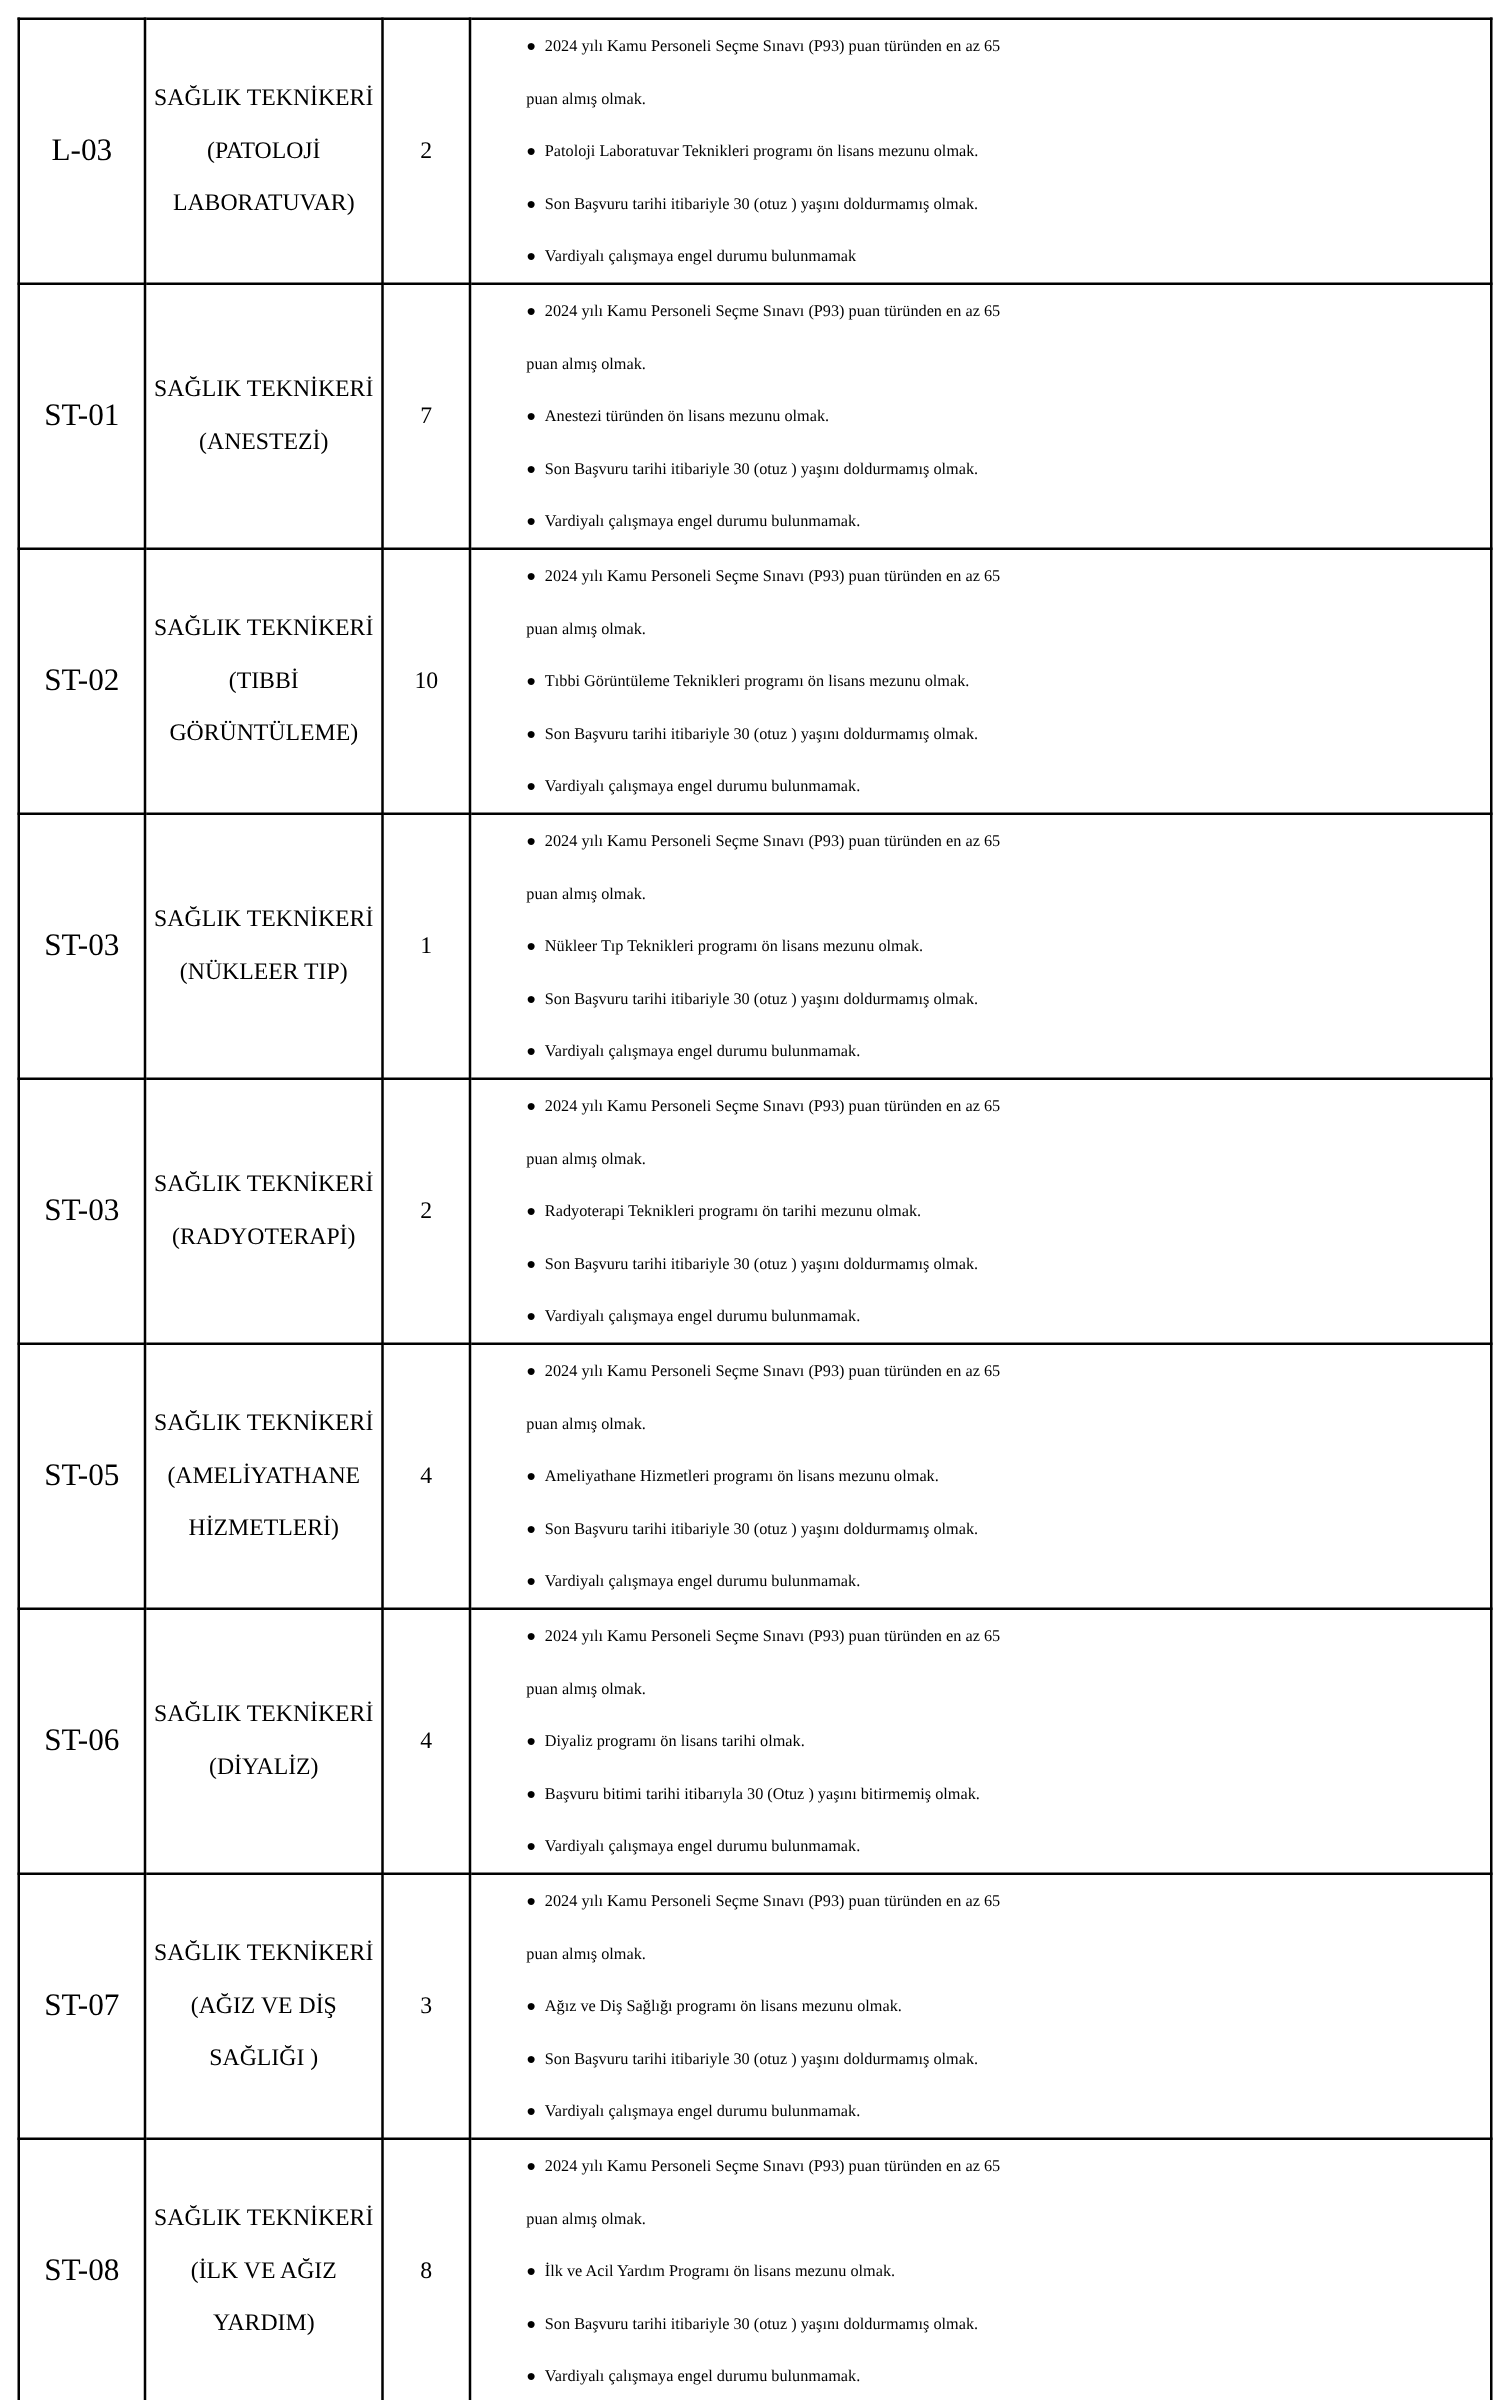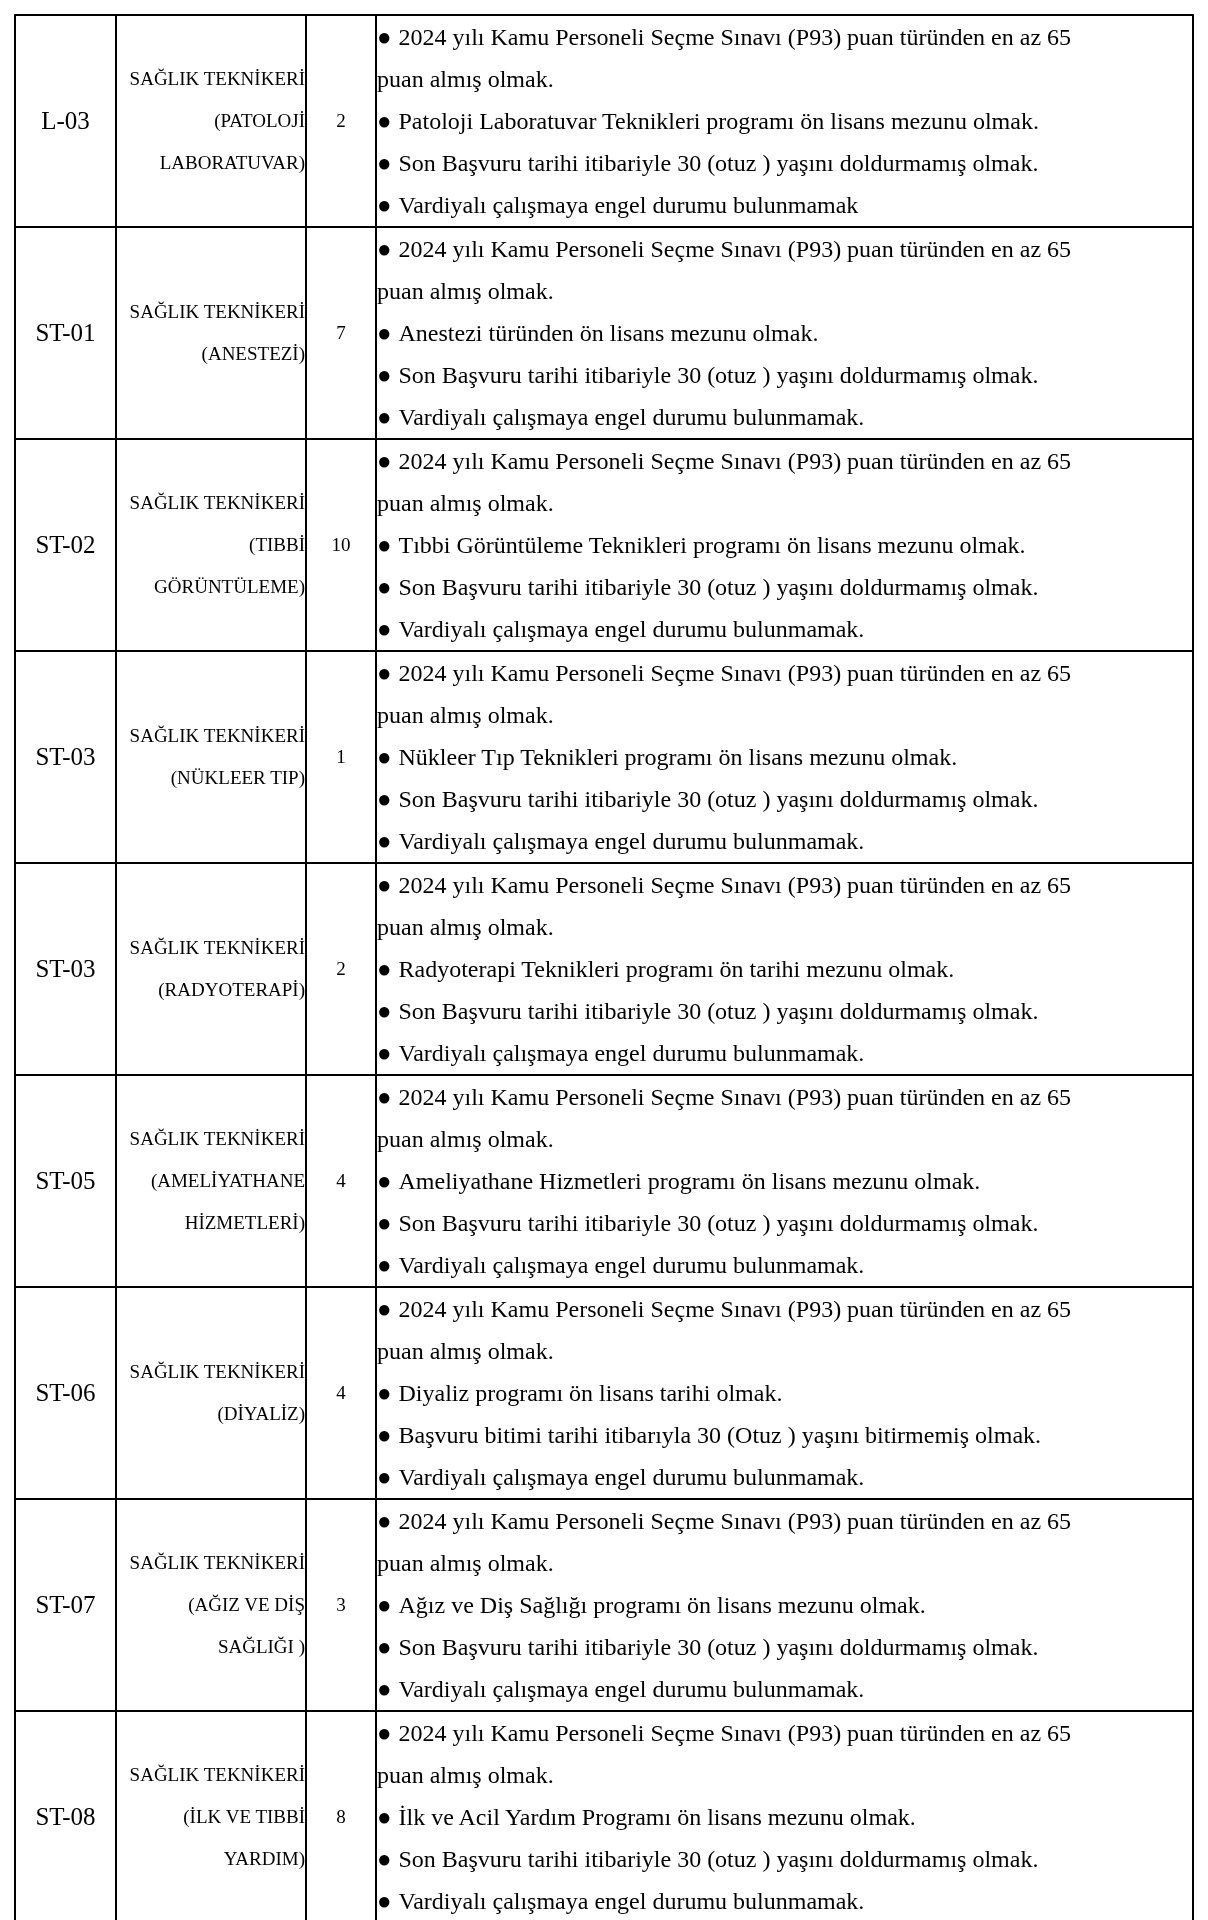--- a/index.html
+++ b/index.html
@@ -30,38 +30,39 @@
   }
   tr.pos-row { height: 208px; }
 
   td.code-cell {
     width: 99px;
     text-align: center;
     font-size: 25px;
   }
   td.title-cell {
     width: 188px;
-    text-align: right;
+    text-align: center;
   }
   .title-line {
     font-size: 19px;
     line-height: 42px;
   }
   td.count-cell {
     width: 68px;
     text-align: center;
     font-size: 19px;
   }
   td.reqs-cell {
     padding: 2px 12px 2px 10px;
   }
   .req {
-    font-size: 24px;
+    font-size: 13px;
     line-height: 42px;
     white-space: pre-line;
+    padding-left: 44px;
   }
   .bullet {
     margin-right: 7px;
   }
 </style>
 </head>
 <body>
 
 <div class="page">
   <table class="positions">
@@ -195,21 +196,21 @@
             <div class="req"><span class="bullet">●</span><span>Ağız ve Diş Sağlığı programı ön lisans mezunu olmak.</span></div>
             <div class="req"><span class="bullet">●</span><span>Son Başvuru tarihi itibariyle 30 (otuz ) yaşını doldurmamış olmak.</span></div>
             <div class="req"><span class="bullet">●</span><span>Vardiyalı çalışmaya engel durumu bulunmamak.</span></div>
           </td>
   </tr>
 
   <tr class="pos-row">
     <td class="code-cell">ST-08</td>
     <td class="title-cell">
             <div class="title-line">SAĞLIK TEKNİKERİ</div>
-            <div class="title-line">(İLK VE TIBBİ</div>
+            <div class="title-line">(İLK VE AĞIZ</div>
             <div class="title-line">YARDIM)</div>
           </td>
     <td class="count-cell">8</td>
     <td class="reqs-cell">
             <div class="req"><span class="bullet">●</span><span>2024 yılı Kamu Personeli Seçme Sınavı (P93) puan türünden en az 65
 puan almış olmak.</span></div>
             <div class="req"><span class="bullet">●</span><span>İlk ve Acil Yardım Programı ön lisans mezunu olmak.</span></div>
             <div class="req"><span class="bullet">●</span><span>Son Başvuru tarihi itibariyle 30 (otuz ) yaşını doldurmamış olmak.</span></div>
             <div class="req"><span class="bullet">●</span><span>Vardiyalı çalışmaya engel durumu bulunmamak.</span></div>
           </td>

